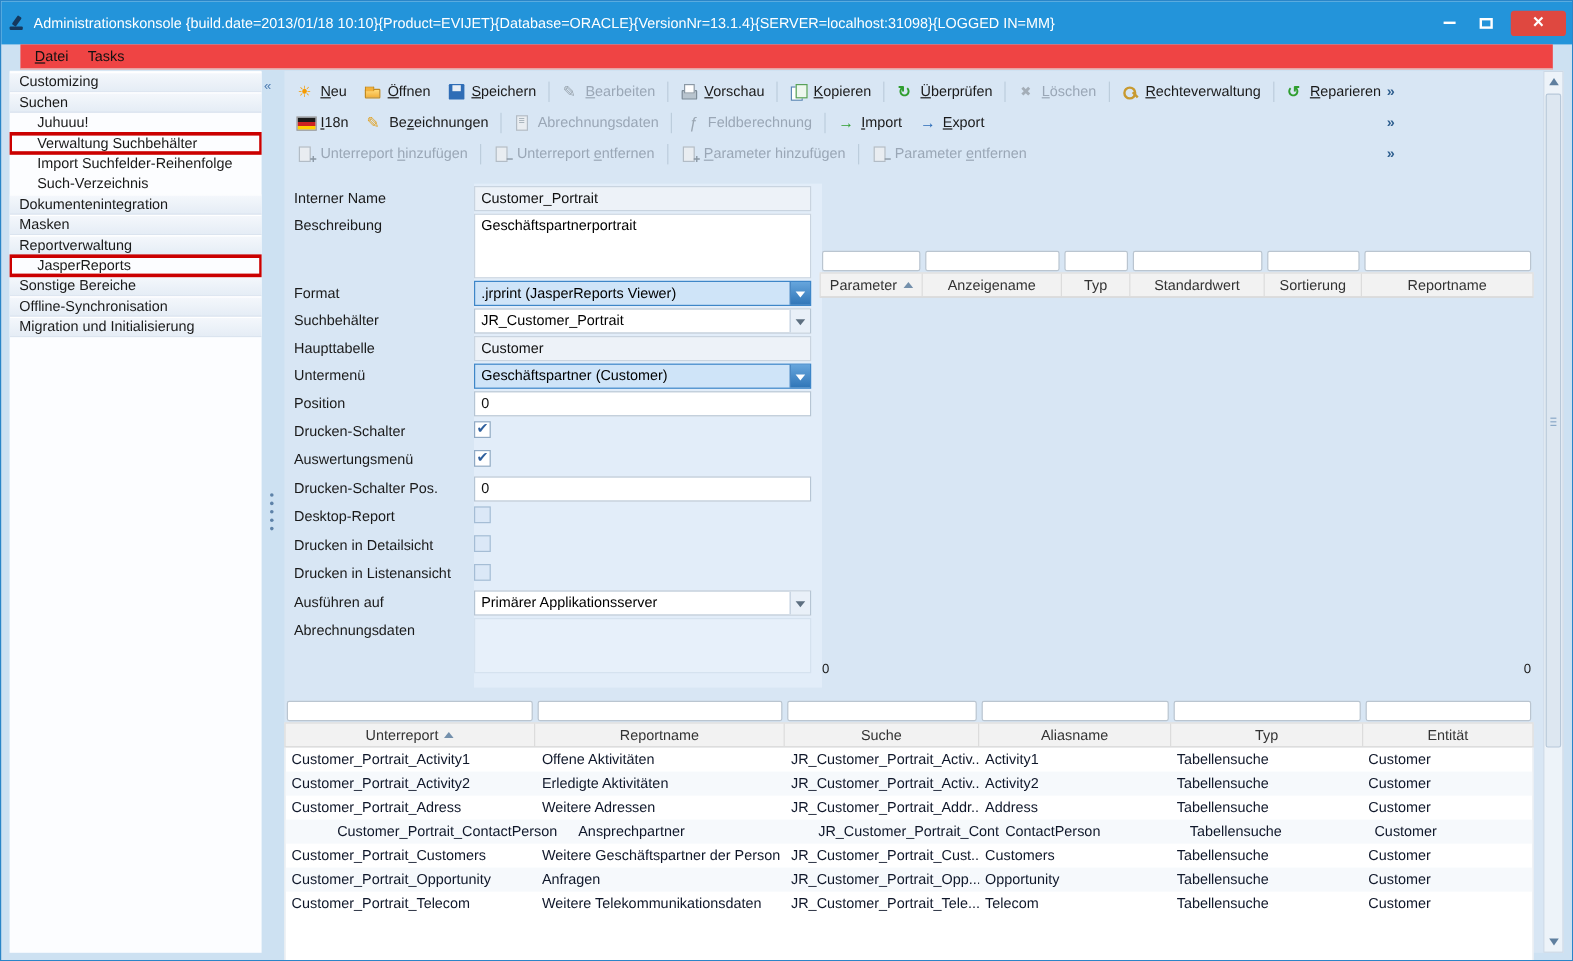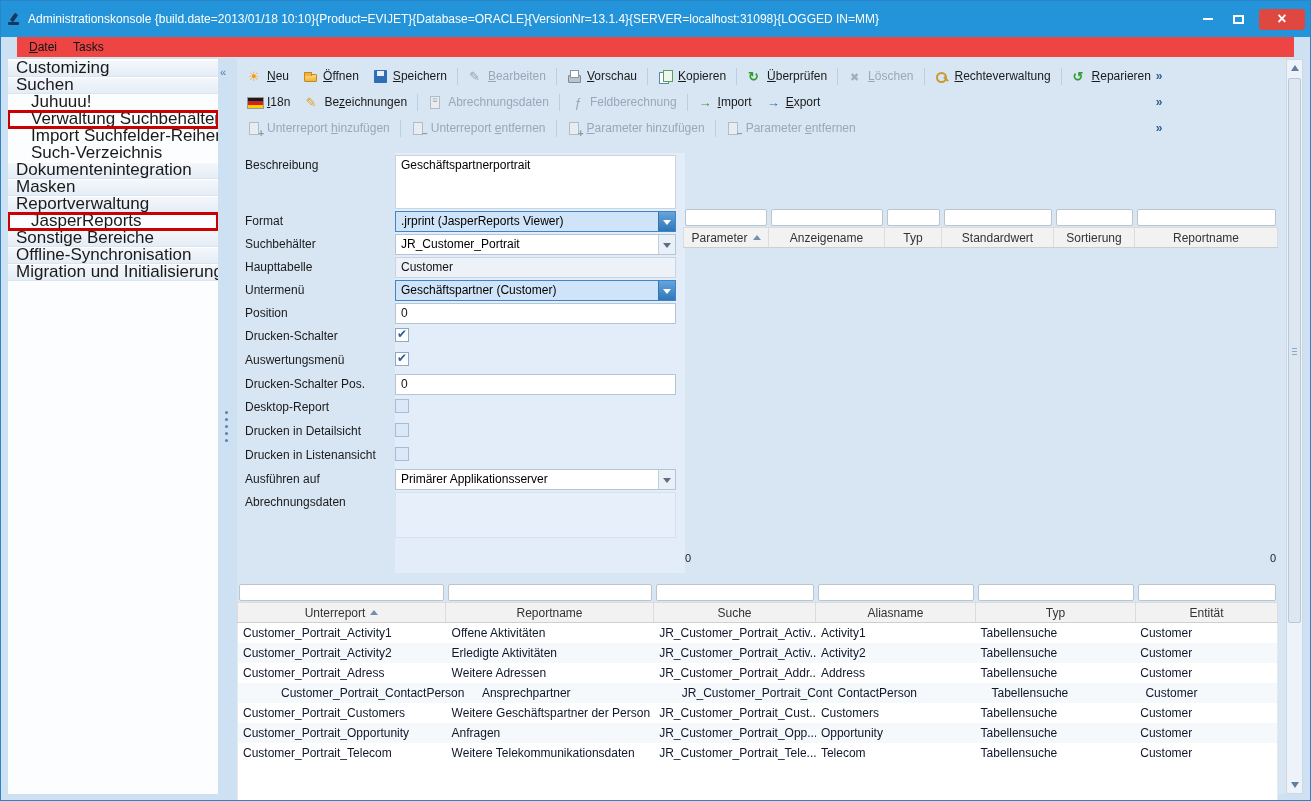--- a/index.html
+++ b/index.html
@@ -21,21 +21,21 @@
   .g-close::before{content:"×";color:#fff;font-size:16px;font-weight:bold;line-height:1}
 
   
   .menubar{height:21px;background:#ef4444;display:flex;align-items:center;padding:0 4px;flex:none;border-bottom:1px solid #e2e2e2;margin:0 16px}
   .menu-item{font-size:12px;color:#111;padding:2px 8px;cursor:default}
 
   
   .content{flex:1;display:flex;margin:1px 7px 6px 7px;min-height:0}
 
   .sidebar{width:210px;background:#fcfdff;flex:none;padding-top:1px;overflow:hidden}
-  .tree-item{height:17px;line-height:16px;font-size:17px;color:#1a1a1a;padding-left:8px;white-space:nowrap;overflow:hidden;cursor:default}
+  .tree-item{height:17px;line-height:16px;font-size:12px;color:#1a1a1a;padding-left:8px;white-space:nowrap;overflow:hidden;cursor:default}
   .tree-item.lvl0{background:linear-gradient(#f5f8fc,#e4ecf5);box-shadow:inset 0 1px 0 #ffffff, inset 0 -1px 0 #dbe4ef}
   .tree-item.lvl1{padding-left:23px}
   .tree-item.hl{outline:3px solid #cb0000;outline-offset:-2px}
 
   .splitter{width:19px;flex:none;position:relative;cursor:col-resize}
   .split-collapse{position:absolute;left:2px;top:8px;font-size:11px;color:#4a7ab0;line-height:1}
   .split-collapse::before{content:"«"}
   .split-grip{position:absolute;left:7px;top:50%;width:3px;height:3px;margin-top:-16px;background:#5d82a8;border-radius:50%;
     box-shadow:0 7px 0 #5d82a8,0 14px 0 #5d82a8,0 21px 0 #5d82a8,0 28px 0 #5d82a8}
 
@@ -285,20 +285,24 @@
                 <span class="ic ic-param-remove"></span>
                 <span class="tb-lab">Parameter <u>e</u>ntfernen</span>
               </button>
             </div>
           <button class="tb-overflow"></button>
         </div>
       </div>
 
       <div class="form-bg"></div>
       <div class="form-col">
+          <div class="f-row t-text-readonly">
+            <label class="f-label">Interner Name</label>
+            <div class="f-input ro">Customer_Portrait</div>
+          </div>
           <div class="f-row t-textarea">
             <label class="f-label">Beschreibung</label>
             <div class="f-textarea">Geschäftspartnerportrait</div>
           </div>
           <div class="f-row t-select-active">
             <label class="f-label">Format</label>
             <div class="f-select active">
               <span class="f-selval">.jrprint (JasperReports Viewer)</span>
               <span class="f-arrow"></span>
             </div>

